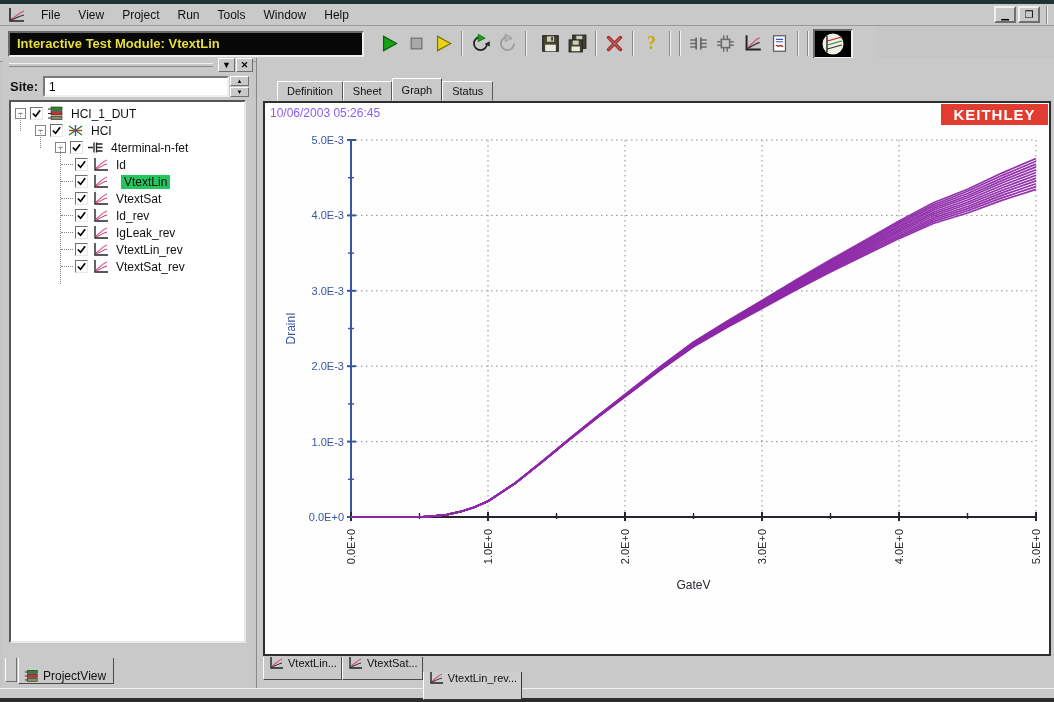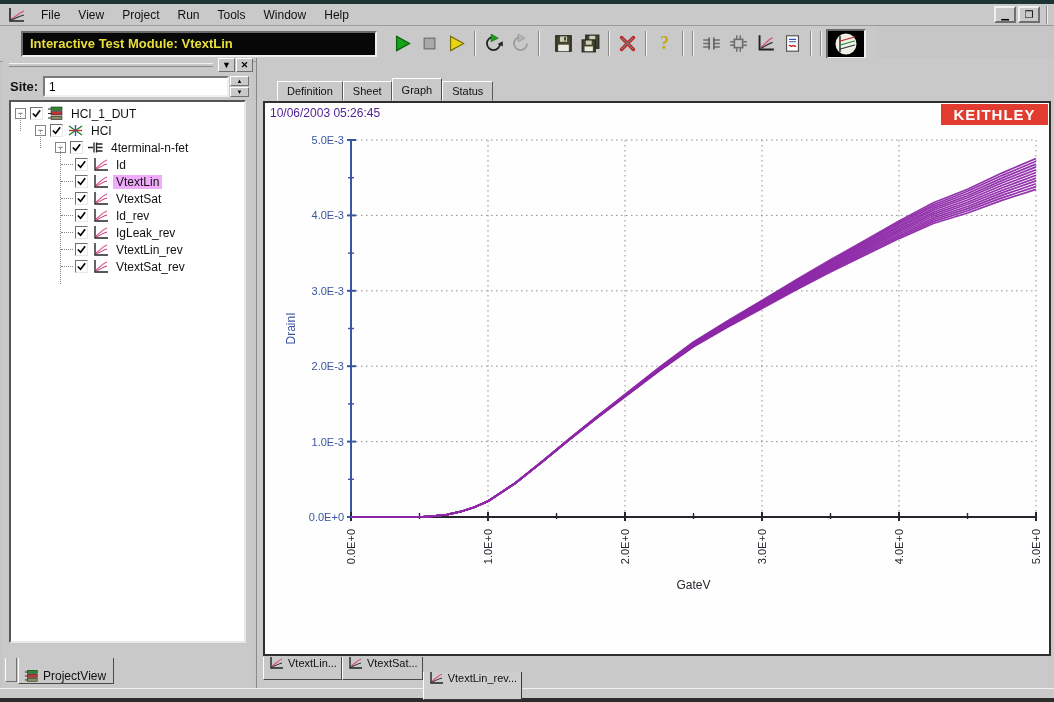--- a/index.html
+++ b/index.html
@@ -16,21 +16,21 @@
   .menu-item { padding:2px 9px; cursor:default;text-align:right; }
   #win-btns { position:absolute; right:14px; top:2px; display:flex; gap:2px; }
   .wbtn { width:22px; height:17px; background:#c9c9c9; border:2px solid;
           border-color:#f0f0f0 #6e6e6e #6e6e6e #f0f0f0; font-size:10px;
           line-height:10px; text-align:center; padding:0; }
   #menubar-sep { position:absolute; right:6px; top:2px; width:2px; height:18px;
           border-left:1px solid #8a8a8a; border-right:1px solid #f0f0f0; }
 
   
   #toolbar { left:0; top:26px; width:876px; height:36px; background:#c9c9c9;
-             border-bottom:1px solid #9b9b9b; display:flex; align-items:center; padding-left:21px; }
+             border-bottom:1px solid #9b9b9b; display:flex; align-items:center; padding-left:8px; }
   #module-banner { width:356px; height:26px; background:#070707; border:2px solid;
                    border-color:#6a6a6a #efefef #efefef #6a6a6a;
                    color:#e8de3c; font-weight:bold; font-size:13px;
                    line-height:22px; padding-left:7px; white-space:nowrap; overflow:hidden; }
   .tbtn { width:27px; height:27px; background:transparent; border:none; padding:2px;
           display:flex; align-items:center; justify-content:center; }
   .tbtn svg { width:19px; height:19px; }
   .tsep { width:2px; height:25px; border-left:1px solid #8a8a8a;
           border-right:1px solid #f2f2f2; margin:0 4px; }
   .tgap { width:6px; }
@@ -59,21 +59,21 @@
   .tree-row { display:flex; align-items:center; height:17px; white-space:nowrap; }
   .expander { width:11px; height:11px; background:#fff; border:1px solid #848484;
               font-size:9px; line-height:8px; text-align:center; color:#333;
               flex:0 0 11px; margin-right:4px; }
   .checkbox { width:13px; height:13px; background:#fff; border:1px solid;
               border-color:#707070 #e8e8e8 #e8e8e8 #707070; flex:0 0 13px; margin-right:4px; }
   .checkbox svg { width:11px; height:11px; display:block; }
   .node-icon { width:17px; height:15px; flex:0 0 17px; margin-right:4px; }
   .node-icon svg { width:100%; height:100%; display:block; }
   .tlabel { font-size:12px; padding:0 3px; }
-  .tlabel.selected { background:#f0abfc; }
+  .tlabel.selected { background:#22c55e;margin-left:8px; }
   .conn { width:12px; height:1px; border-top:1px dotted #8a8a8a; margin-right:2px; flex:0 0 12px; }
   .vline { position:absolute; border-left:1px dotted #8a8a8a; }
 
   #lp-tabstrip { position:absolute; left:0; top:600px; width:249px; height:30px; }
   #lp-tab-stub { position:absolute; left:2px; top:0; width:12px; height:24px;
                  background:#c9c9c9; border:1px solid; border-color:#fff #707070 #707070 #fff; border-top:none; }
   #project-tab { position:absolute; left:15px; top:0; width:96px; height:26px;
                  background:#c9c9c9; border:1px solid; border-color:#d9d9d9 #4a4a4a #4a4a4a #fff; border-top:none;
                  display:flex; align-items:flex-end; padding-left:5px; gap:4px; }
   #project-tab svg { width:15px; height:14px; }
@@ -82,21 +82,21 @@
   
   #main-panel { left:256px; top:58px; width:798px; height:630px; background:#c9c9c9;
                 border-left:1px solid #8a8a8a; }
   #main-tabs { position:absolute; left:20px; top:20px; height:23px; display:flex; align-items:flex-end; }
   .tab { height:20px; padding:0 9px; background:#c9c9c9; font-size:11px; line-height:19px;
          border:1px solid; border-color:#fff #5a5a5a #c9c9c9 #fff; position:relative; }
   .tab.active { height:23px; line-height:22px; z-index:3;
                 border-color:#fff #4a4a4a #c9c9c9 #fff; }
   #canvas { position:absolute; left:6px; top:43px; width:788px; height:555px;
             background:#fefefe; border:2px solid #2f2f2f; }
-  #timestamp { position:absolute; left:5px; top:3px; font-size:12px; color:#4c1d95; }
+  #timestamp { position:absolute; left:5px; top:3px; font-size:12px; color:#8b5cf6; }
   #brand { position:absolute; right:1px; top:1px; width:107px; height:21px;
            color:#fff; font-weight:bold; font-size:15px; letter-spacing:1px;
            text-align:center; line-height:21px; }
   #chart-svg { position:absolute; left:0; top:0; width:784px; height:551px; }
   .grid { stroke:#8f8f8f; stroke-width:1; stroke-dasharray:1.5 3.5; }
   .ytick { fill:#3a55a2; font-size:11px; }
   .xtick { fill:#26262e; font-size:11px; }
   .xlabel { fill:#26262e; font-size:12px; }
   .ylabel { fill:#3a55a2; font-size:12px; }
 

